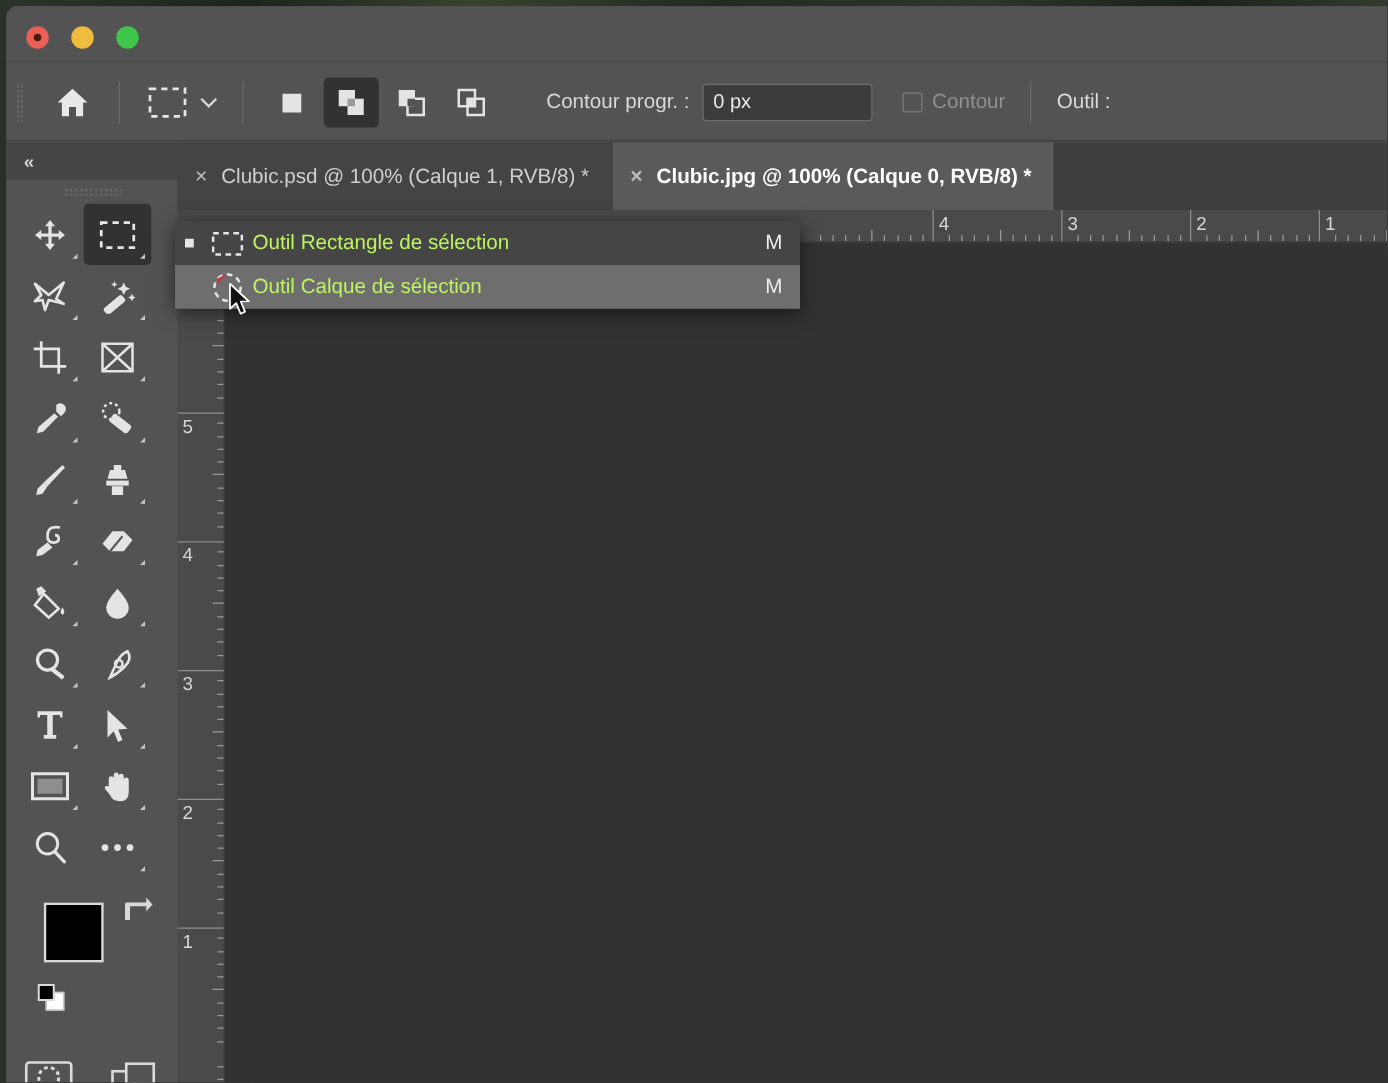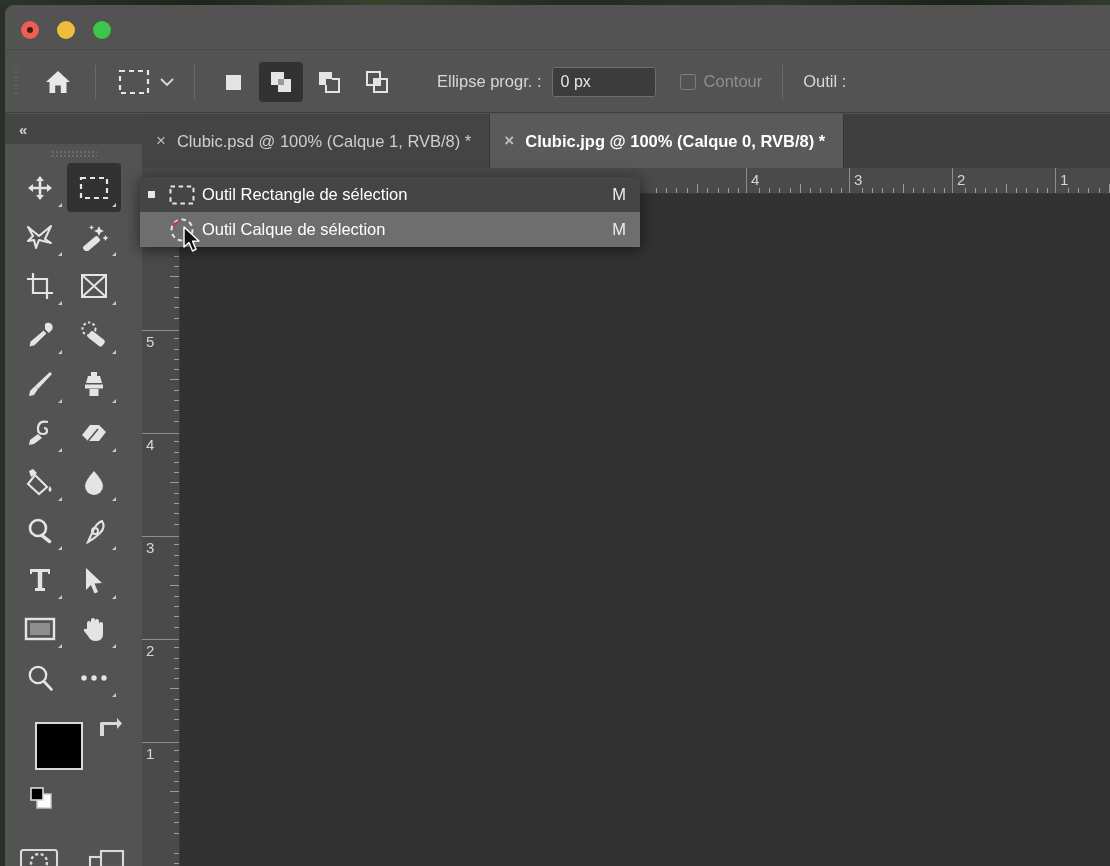--- a/index.html
+++ b/index.html
@@ -37,21 +37,21 @@
     background-image:radial-gradient(#6c6c6c 1px, transparent 1px);
     background-size:3px 4px; opacity:.85; }
   .ob-home { margin-left:18px; width:42px; height:42px; display:flex; align-items:center; justify-content:center; }
   .ob-sep { width:1px; height:34px; background:#6a6a6a; margin:0 16px; }
   .ob-tool { width:44px; height:40px; display:flex; align-items:center; justify-content:center; }
   .ob-caret { width:22px; height:40px; display:flex; align-items:center; justify-content:center; }
   .ob-modes { display:flex; align-items:center; gap:4px; }
   .mode-btn { width:44px; height:40px; display:flex; align-items:center; justify-content:center; border-radius:4px; }
   .mode-btn.active { background:#323232; }
   .ob-label { color:#d8d8d8; font-size:16.5px; white-space:nowrap; }
-  .ob-field { width:104px; height:30px; background:#3c3c3c; border:1px solid #6d6d6d;
+  .ob-field { width:136px; height:30px; background:#3c3c3c; border:1px solid #6d6d6d;
     border-radius:3px; color:#e8e8e8; font-size:16px; display:flex; align-items:center; padding-left:8px; }
   .ob-check { width:16px; height:16px; border:1px solid #7b7b7b; border-radius:2px; background:#535353; }
   .ob-dim { color:#8f8f8f; font-size:16.5px; }
   .ob-select { width:185px; height:32px; background:#535353; border:1px solid #6d6d6d; border-radius:3px;
     color:#e9e9e9; font-size:16.5px; display:flex; align-items:center; justify-content:space-between; padding:0 10px; }
 
   
   .dock-head { position:absolute; left:0; top:109px; width:137px; height:30px; background:#454545;
     display:flex; align-items:center; }
   .dock-chevrons { color:#d2d2d2; font-size:15px; font-weight:bold; margin-left:14px; letter-spacing:-1px; }
@@ -104,21 +104,21 @@
   .canvas { position:absolute; left:175px; top:189px; width:930px; height:672px; background:#323232; }
 
   
   .flyout { position:absolute; left:135px; top:172px; width:500px; background:#454545;
     box-shadow:0 3px 14px rgba(0,0,0,.55); z-index:40; padding:0; }
   .fly-item { height:35px; display:flex; align-items:center; position:relative; }
   .fly-item.sel { background:#6e6e6e; }
   .fly-bullet { width:22px; display:flex; align-items:center; justify-content:center; }
   .fly-bullet span { display:block; width:7px; height:7px; background:#e6e6e6; }
   .fly-icon { width:40px; display:flex; align-items:center; justify-content:center; position:relative; }
-  .fly-label { color:#ffffff; font-size:16.5px; }
+  .fly-label { color:#bef264; font-size:16.5px; }
   .fly-key { position:absolute; right:14px; color:#ededed; font-size:16.5px; }
 
   
   .cursor { position:absolute; left:178px; top:221px; z-index:60; }
 </style>
 </head>
 <body>
 
 <div id="app">
 
@@ -181,21 +181,21 @@
         <div class="mode-btn">
           <svg width="26" height="26" viewBox="0 0 26 26">
             <rect x="3" y="3" width="13" height="13" fill="none" stroke="#e4e4e4" stroke-width="2"></rect>
             <rect x="10" y="10" width="13" height="13" fill="none" stroke="#e4e4e4" stroke-width="2"></rect>
             <rect x="10" y="10" width="6" height="6" fill="#e4e4e4"></rect>
           </svg>
         </div>
       </div>
 
       <div style="width:38px"></div>
-      <div class="ob-label">Ellipse progr. :</div>
+      <div class="ob-label">Contour progr. :</div>
       <div style="width:10px"></div>
       <div class="ob-field">0 px</div>
       <div style="width:24px"></div>
       <div class="ob-check"></div>
       <div style="width:8px"></div>
       <div class="ob-dim">Contour</div>
       <div class="ob-sep" style="margin:0 20px"></div>
       <div class="ob-label">Outil :</div>
       <div style="width:10px"></div>
     </div>

